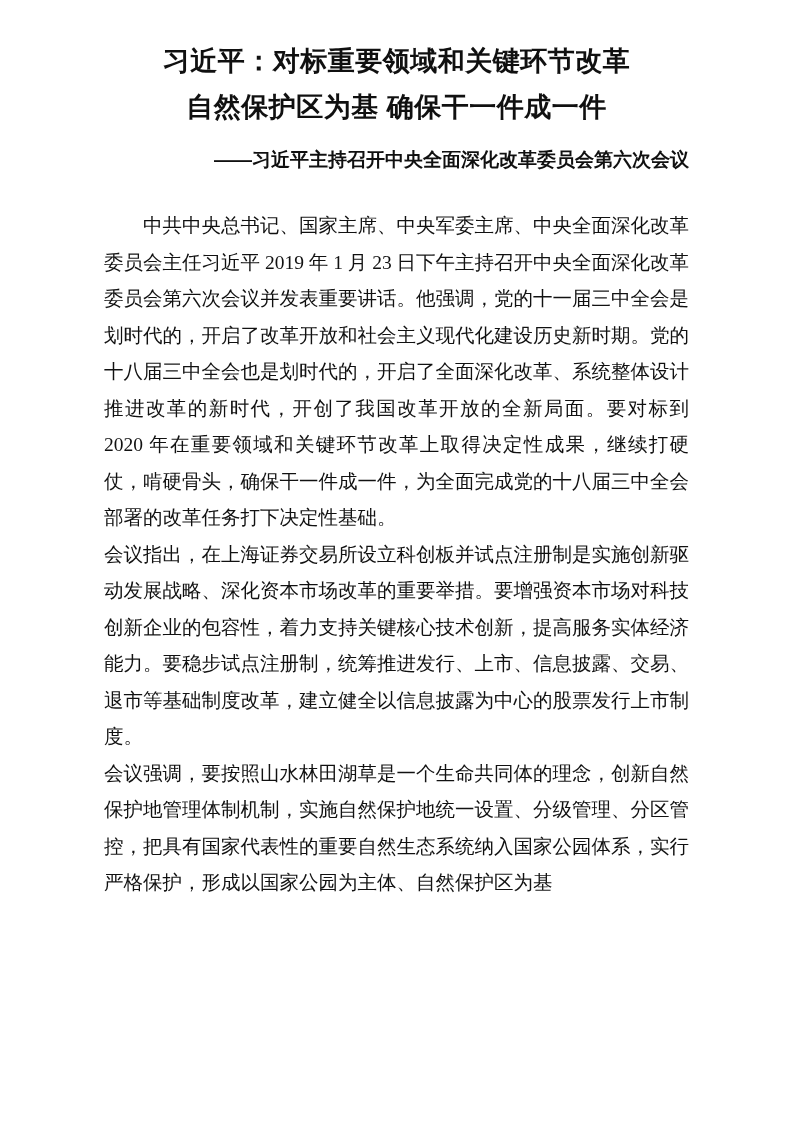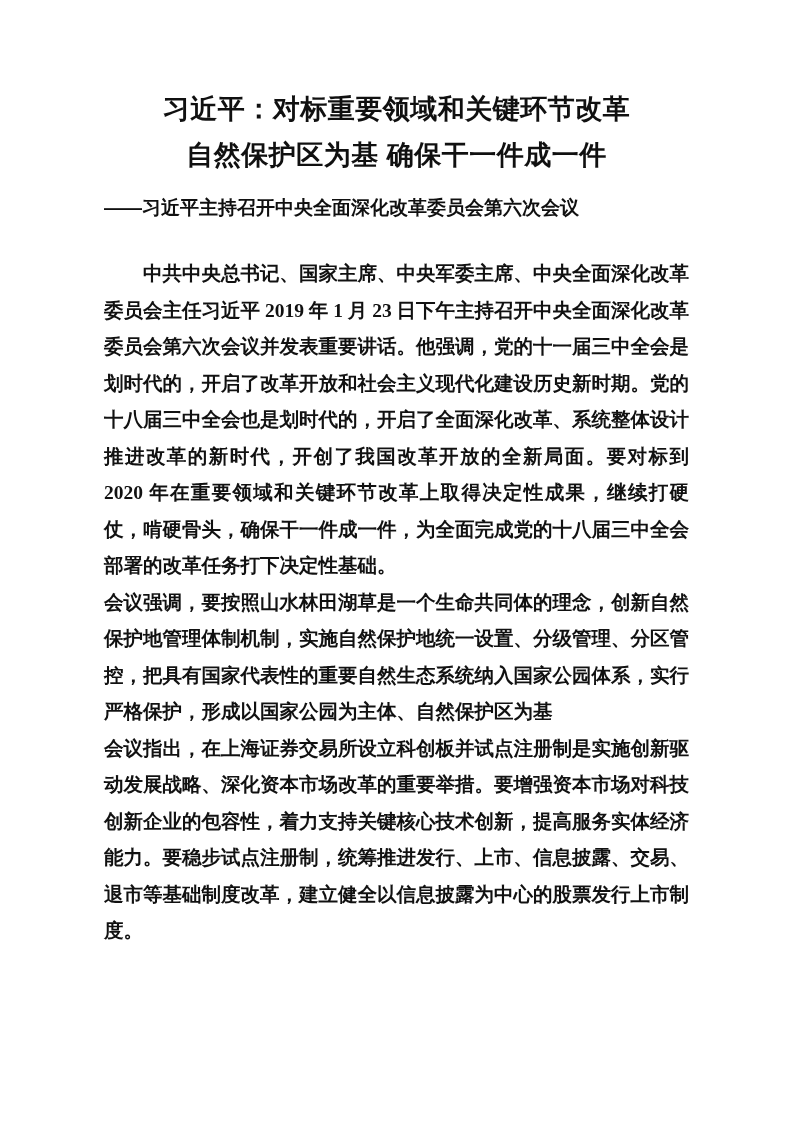--- a/index.html
+++ b/index.html
@@ -11,56 +11,55 @@
     width: 793px;
     height: 1122px;
     font-family: "Liberation Serif", "DejaVu Serif", serif;
     color: #1a1a1a;
     overflow: hidden;
   }
   .page {
     box-sizing: border-box;
     width: 793px;
     height: 1122px;
-    padding: 86px 104px 40px 104px;
+    padding: 38px 104px 40px 104px;
     position: relative;
   }
   .doc-title {
     text-align: center;
     font-family: "Liberation Sans", "DejaVu Sans", sans-serif;
     font-weight: 700;
     font-size: 27px;
     line-height: 46px;
     letter-spacing: 0.5px;
     color: #101010;
     margin: 0 0 6px 0;
   }
   .doc-title .line2 {
     display: block;
   }
   .doc-subtitle {
-    text-align: left;
+    text-align: right;
     font-family: "Liberation Sans", "DejaVu Sans", sans-serif;
     font-weight: 700;
     font-size: 19px;
     line-height: 40px;
     color: #101010;
     margin: 10px 0 0 0;
   }
   .doc-subtitle .sub-line2 {
     display: block;
   }
   .body-text {
     margin-top: 28px;
     font-size: 19.5px;
     line-height: 36.5px;
     text-align: justify;
     text-justify: inter-ideograph;
     color: #111111;
-    font-weight: bold;
   }
   .body-text p {
     margin: 0;
   }
   .body-text p.indent {
     text-indent: 2em;
   }
 </style>
 </head>
 <body>
@@ -71,17 +70,17 @@
     <span>习近平：对标重要领域和关键环节改革</span>
     <span class="line2">自然保护区为基  确保干一件成一件</span>
   </h1>
 
   <h2 class="doc-subtitle">
     <span>——习近平主持召开中央全面深化改革委员会第六次会议</span>
   </h2>
 
   <div class="body-text">
     <p class="indent">中共中央总书记、国家主席、中央军委主席、中央全面深化改革委员会主任习近平 2019 年 1 月 23 日下午主持召开中央全面深化改革委员会第六次会议并发表重要讲话。他强调，党的十一届三中全会是划时代的，开启了改革开放和社会主义现代化建设历史新时期。党的十八届三中全会也是划时代的，开启了全面深化改革、系统整体设计推进改革的新时代，开创了我国改革开放的全新局面。要对标到 2020 年在重要领域和关键环节改革上取得决定性成果，继续打硬仗，啃硬骨头，确保干一件成一件，为全面完成党的十八届三中全会部署的改革任务打下决定性基础。</p>
+    <p>会议指出，在上海证券交易所设立科创板并试点注册制是实施创新驱动发展战略、深化资本市场改革的重要举措。要增强资本市场对科技创新企业的包容性，着力支持关键核心技术创新，提高服务实体经济能力。要稳步试点注册制，统筹推进发行、上市、信息披露、交易、退市等基础制度改革，建立健全以信息披露为中心的股票发行上市制度。</p>
     <p>会议强调，要按照山水林田湖草是一个生命共同体的理念，创新自然保护地管理体制机制，实施自然保护地统一设置、分级管理、分区管控，把具有国家代表性的重要自然生态系统纳入国家公园体系，实行严格保护，形成以国家公园为主体、自然保护区为基</p>
-    <p>会议指出，在上海证券交易所设立科创板并试点注册制是实施创新驱动发展战略、深化资本市场改革的重要举措。要增强资本市场对科技创新企业的包容性，着力支持关键核心技术创新，提高服务实体经济能力。要稳步试点注册制，统筹推进发行、上市、信息披露、交易、退市等基础制度改革，建立健全以信息披露为中心的股票发行上市制度。</p>
   </div>
 
 </div>
 
 </body></html>

